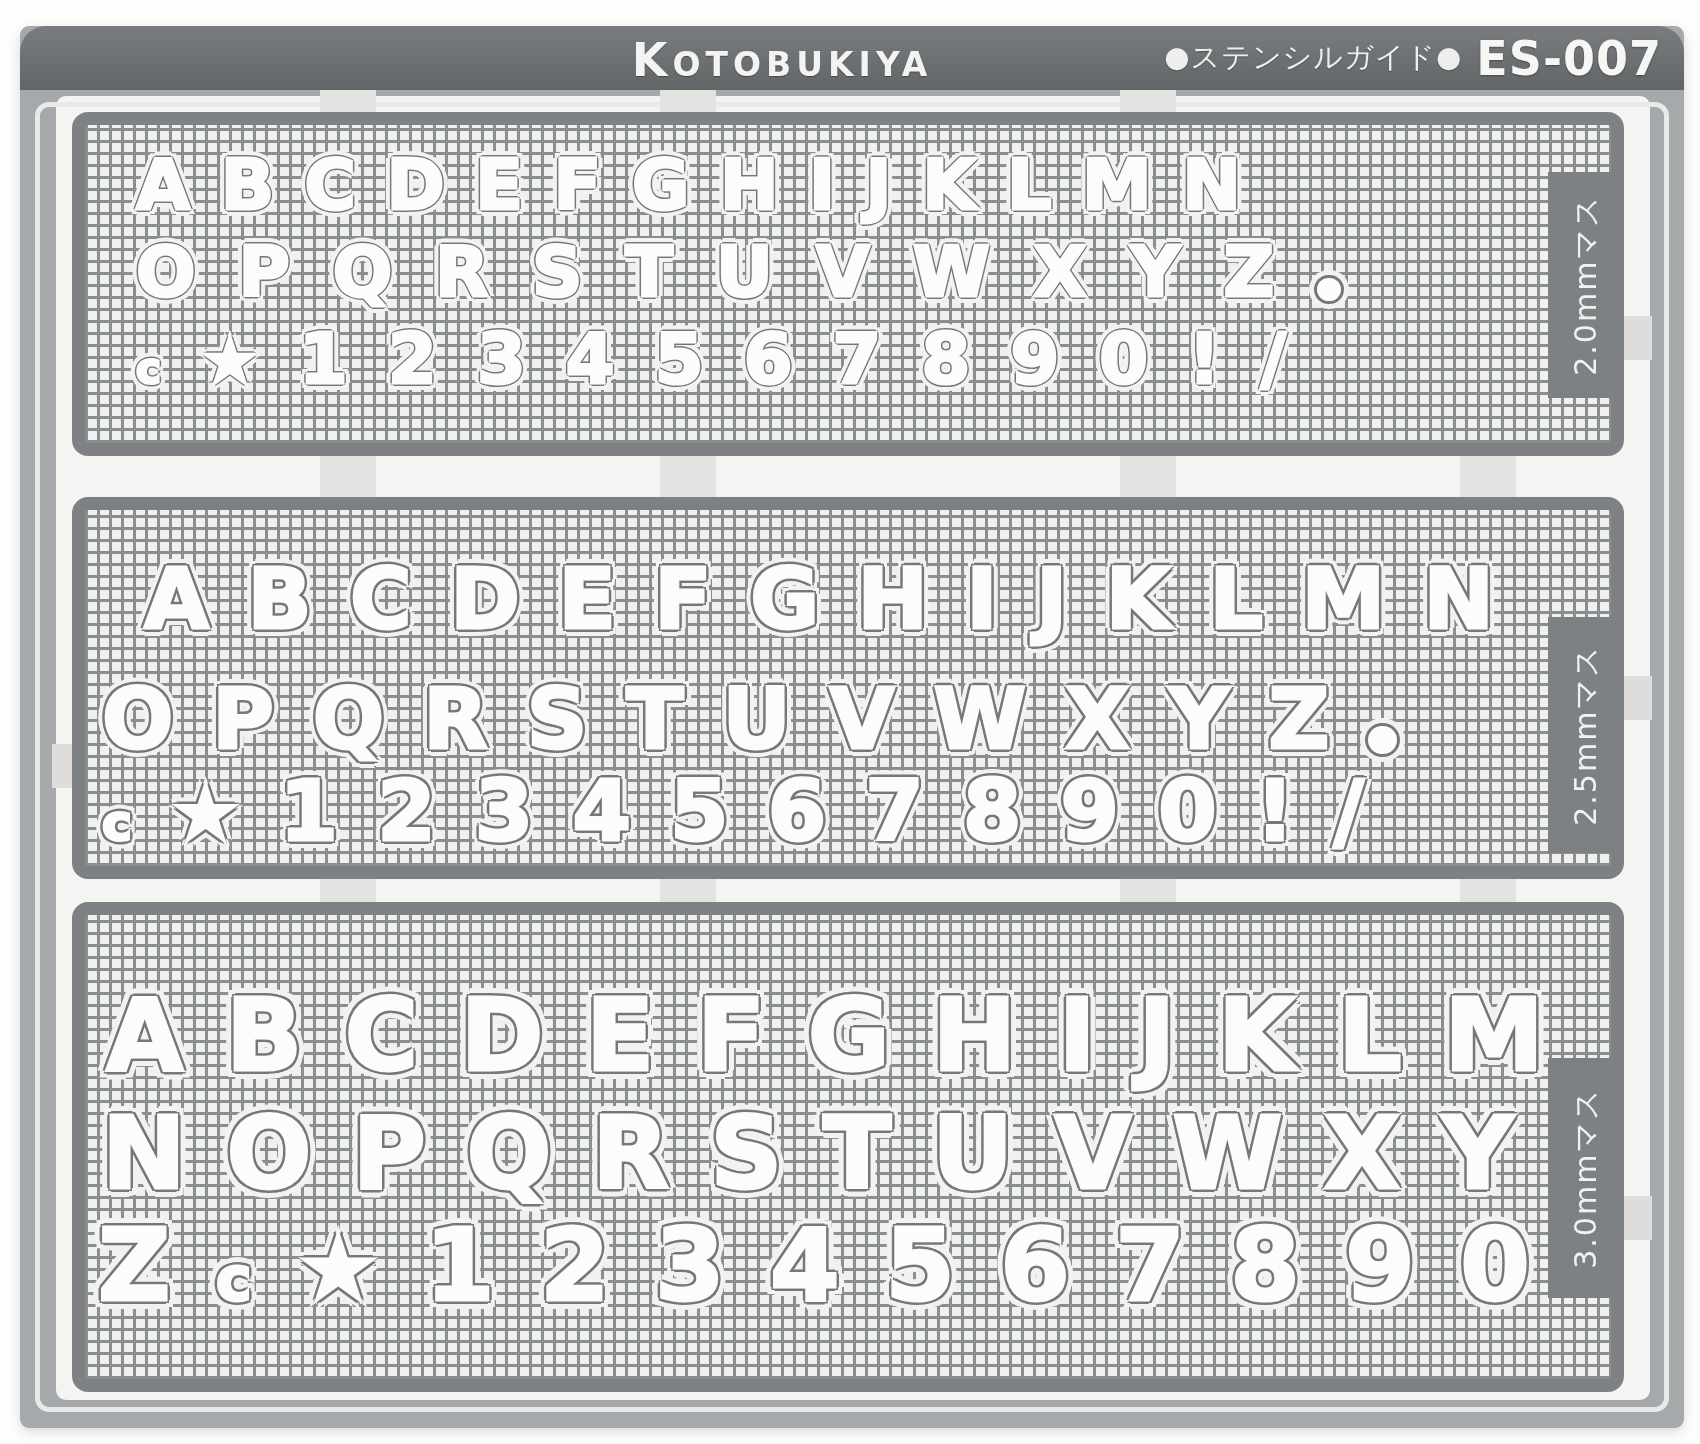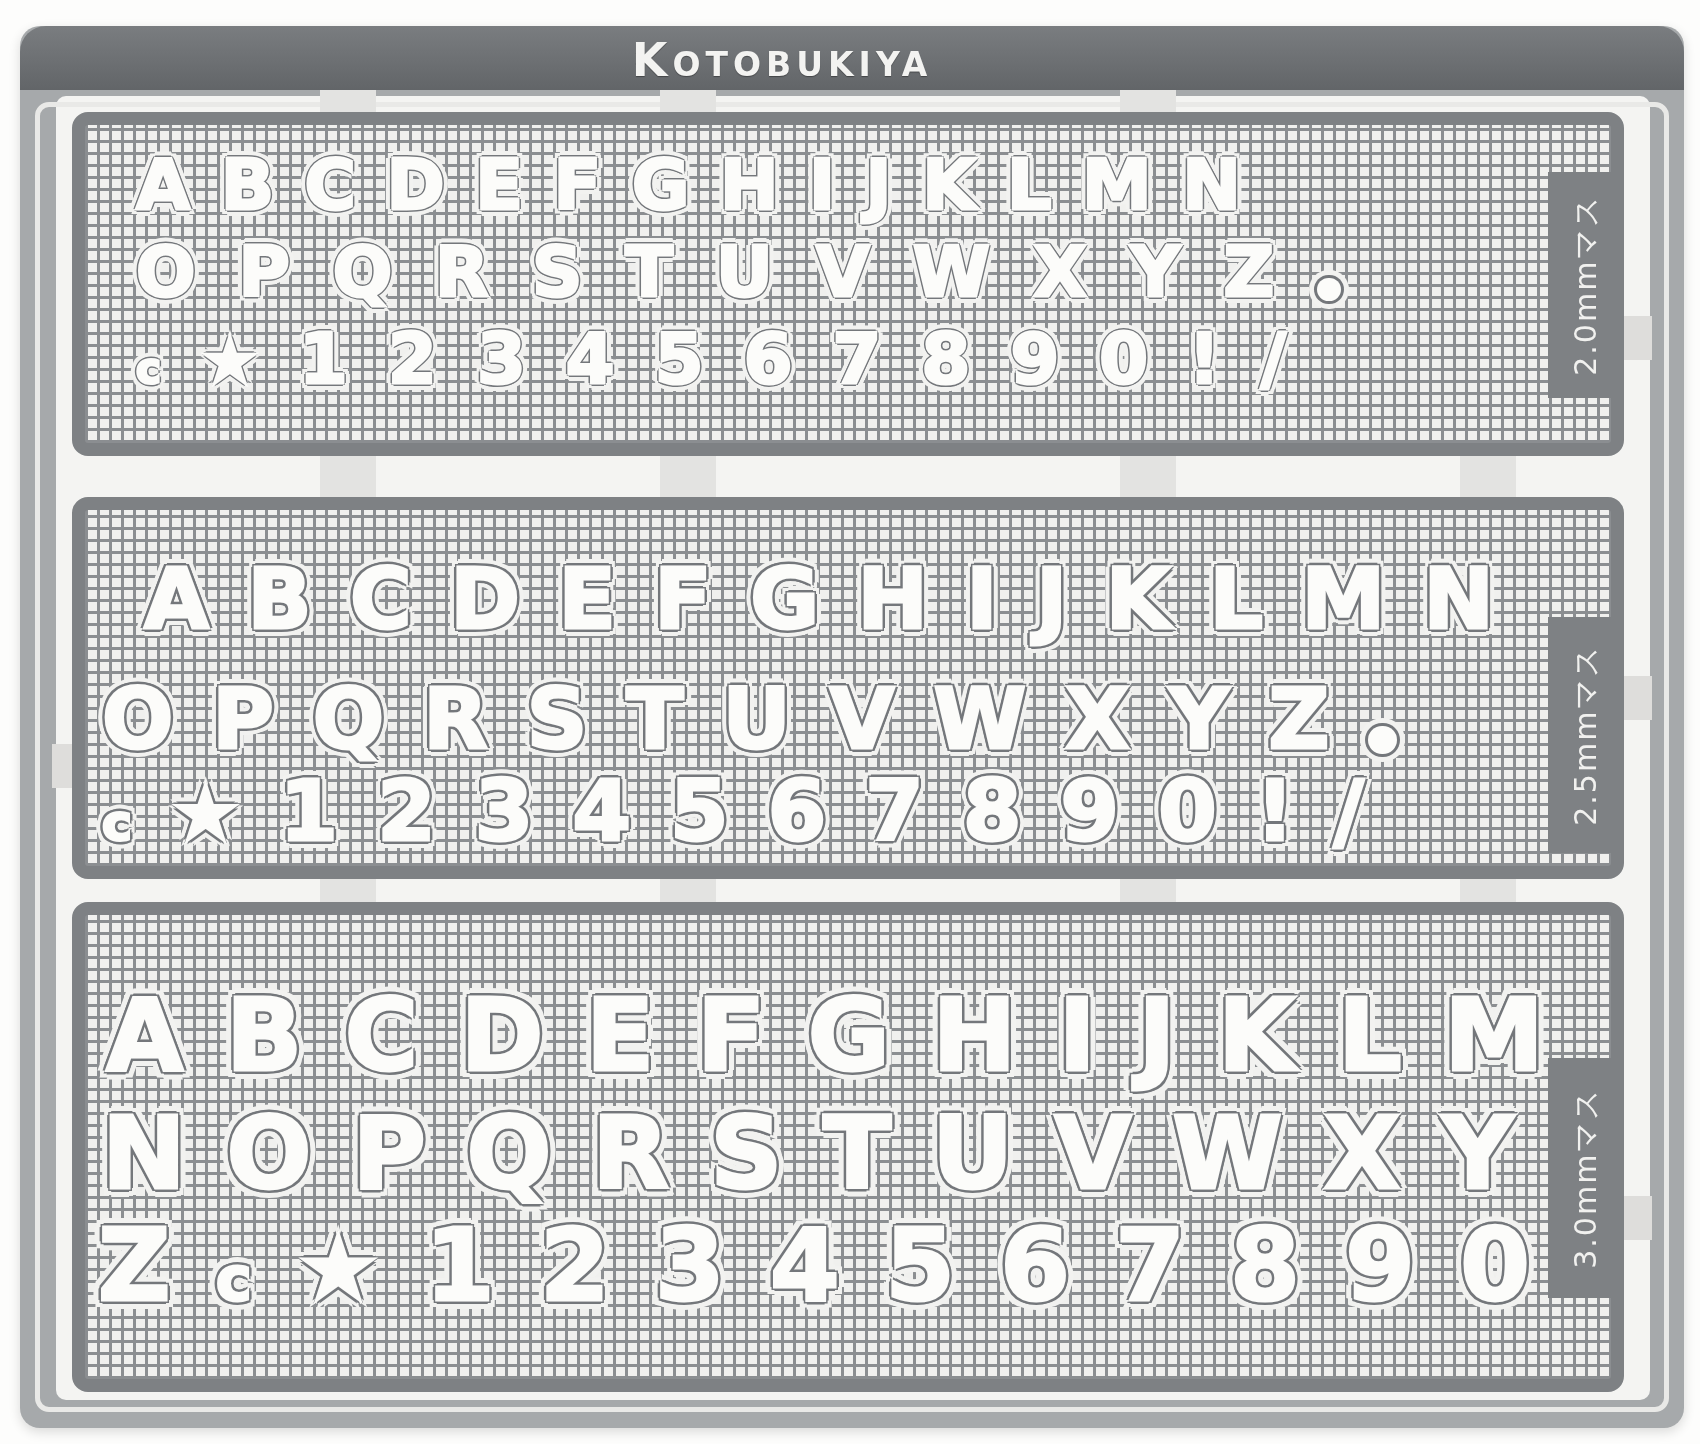--- a/index.html
+++ b/index.html
@@ -5,21 +5,21 @@
   html,body{margin:0;padding:0;}
   body{
     width:1700px;height:1444px;position:relative;overflow:hidden;
     background:#fdfdfc;
     font-family:"DejaVu Sans","Liberation Sans",sans-serif;
   }
 
   
   .sheet{
     position:absolute;left:20px;top:26px;width:1664px;height:1402px;
-    background:#a6a9ab;border-radius:20px;
+    background:#a6a9ab;border-radius:9px;
     box-shadow:0 4px 12px rgba(0,0,0,.14);
   }
 
   
   .bar{
     position:absolute;left:0;top:0;right:0;height:64px;
     background:linear-gradient(#7a7d80,#626568);
     border-radius:26px 26px 0 0;
   }
   .brand{
@@ -130,20 +130,24 @@
 </head>
 <body>
 
 <div class="sheet">
 
   <div class="interior"></div>
   <div class="groove"></div>
 
   <div class="bar">
     <span class="brand">KOTOBUKIYA</span>
+    <div class="bar-right">
+      <span class="type-label">●ステンシルガイド●</span>
+      <span class="model">ES-007</span>
+    </div>
   </div>
 
   <div class="ct" style="left:300px;top:64px;width:56px;height:24px;"></div>
   <div class="ct" style="left:640px;top:64px;width:56px;height:24px;"></div>
   <div class="ct" style="left:1100px;top:64px;width:56px;height:24px;"></div>
   <div class="ct" style="left:300px;top:428px;width:56px;height:46px;"></div>
   <div class="ct" style="left:640px;top:428px;width:56px;height:46px;"></div>
   <div class="ct" style="left:1100px;top:428px;width:56px;height:46px;"></div>
   <div class="ct" style="left:1440px;top:428px;width:56px;height:46px;"></div>
   <div class="ct" style="left:300px;top:851px;width:56px;height:28px;"></div>

